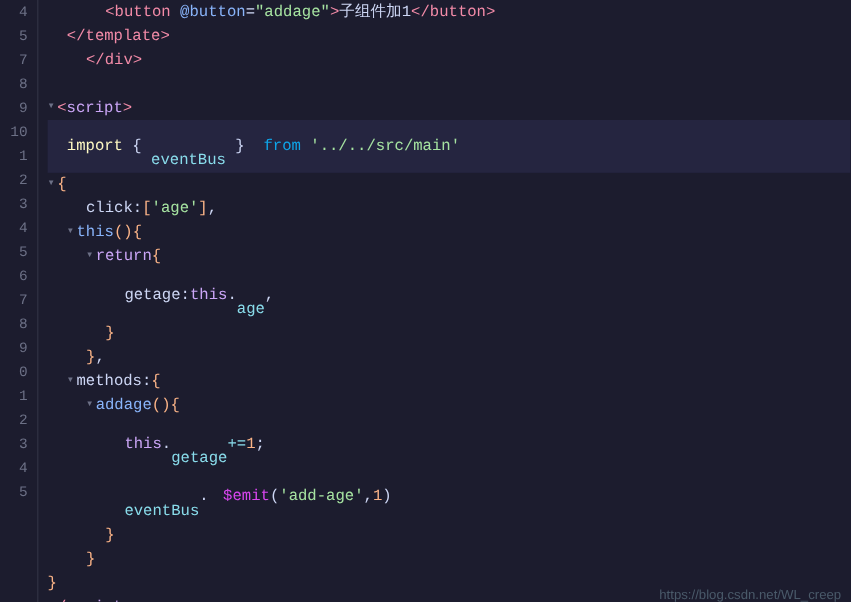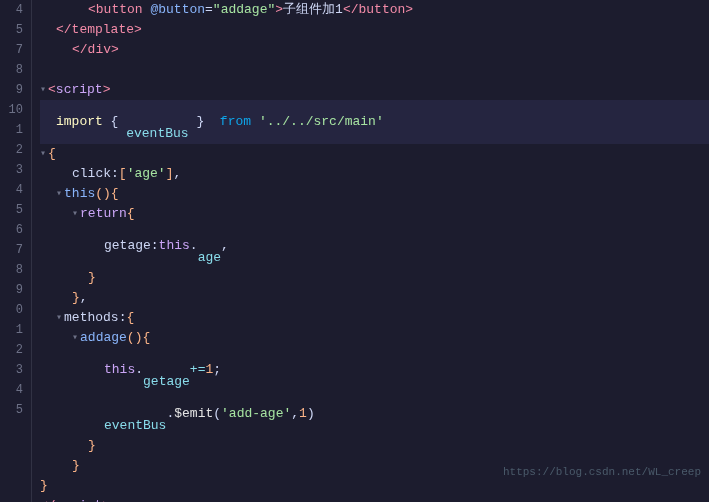--- a/index.html
+++ b/index.html
@@ -73,30 +73,30 @@
     .t-keyword { color: #cba6f7; }
     .t-prop { color: #cdd6f4; }
     .t-number { color: #fab387; }
     .t-bracket { color: #fab387; }
     .t-operator { color: #89dceb; }
     .t-import { color: #fef9c3; }
     .t-from { color: #0ea5e9; }
     .t-path { color: #a6e3a1; text-align: center; }
     .t-white { color: #cdd6f4; }
     .t-method { color: #89b4fa; }
-    .t-yellow { color: #e5e5e5; }
+    .t-yellow { color: #d946ef; margin-left: 12px; }
     .t-cyan { color: #89dceb; margin-top: 24px; }
 
     .watermark {
       position: absolute;
-      bottom: 24px;
+      bottom: 0;
       right: 8px;
       color: #4a5a6a;
       font-size: 11px;
-      font-family: Liberation Mono, monospace;
+      font-family: Liberation Sans, sans-serif;
     }
 
     .collapse-arrow {
       color: #6c7086;
       font-size: 10px;
       margin-right: 2px;
       display: inline-block;
     }
 
     .indent1 { margin-left: 16px; display: inline-block; }

